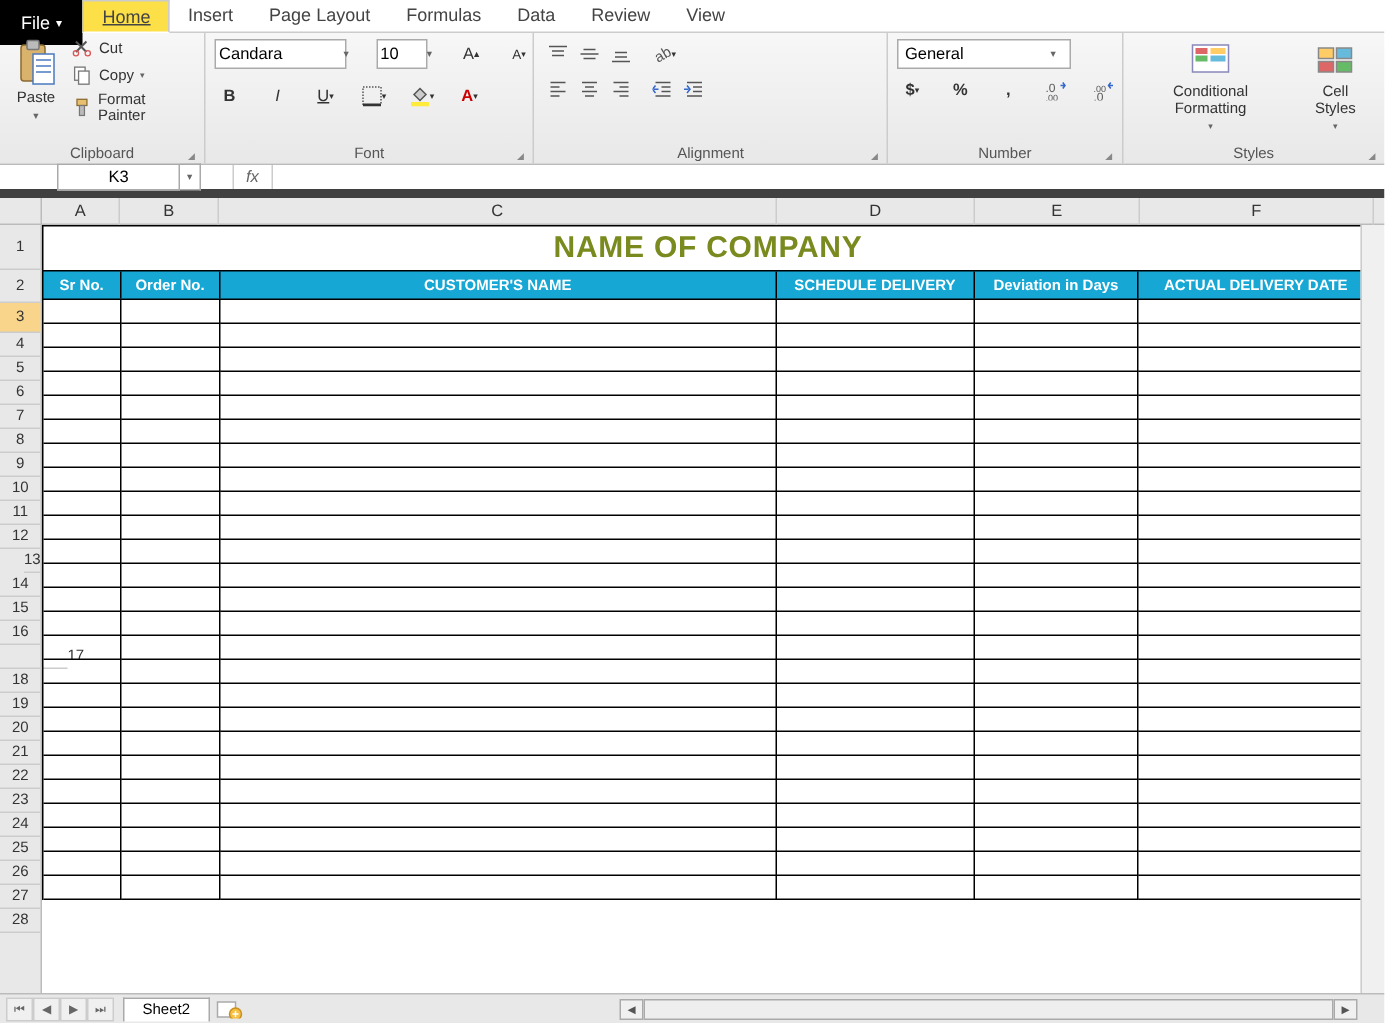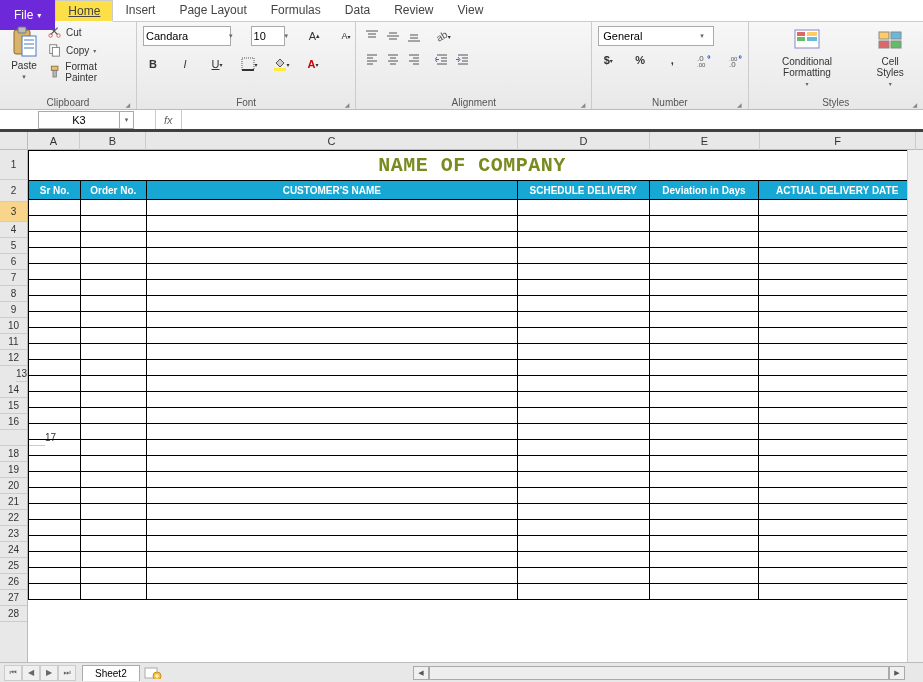--- a/index.html
+++ b/index.html
@@ -1,20 +1,20 @@
 <!DOCTYPE html>
 <html><head>
 <meta charset="utf-8">
 <style>
 * { margin: 0; padding: 0; box-sizing: border-box; font-family: 'Segoe UI', Tahoma, sans-serif; }
 body { background: #fff; font-size: 11px; overflow: hidden; width: 923px; height: 682px; }
 
 
 .tabs { display: flex; height: 22px; background: #fff; border-bottom: 1px solid #ccc; }
-.file-tab { background: #6d28d9; color: #fff; padding: 15px 14px; font-size: 12px; cursor: pointer; display: flex; align-items: center; gap: 4px; }
+.file-tab { background: #000000; color: #fff; padding: 15px 14px; font-size: 12px; cursor: pointer; display: flex; align-items: center; gap: 4px; }
 .file-tab::after { content: '▾'; font-size: 8px; }
 .tab { padding: 3px 12px; font-size: 12px; color: #444; cursor: pointer; }
 .tab.active { background: #fde047; border: 1px solid #ccc; border-bottom: 1px solid #fff; margin-bottom: -1px; text-decoration: underline; }
 
 
 .ribbon { display: flex; height: 88px; background: linear-gradient(#f7f7f7, #e8e8e8); border-bottom: 1px solid #bbb; }
 .group { border-right: 1px solid #ccc; padding: 2px 6px 0 6px; display: flex; flex-direction: column; justify-content: space-between; }
 .group-content { display: flex; align-items: flex-start; gap: 4px; flex: 1; }
 .group-label { text-align: center; font-size: 10px; color: #555; padding: 1px 0; position: relative; }
 .group-label::after { content: '◢'; position: absolute; right: 0; bottom: 1px; font-size: 6px; color: #888; }
@@ -34,41 +34,41 @@
 .font-size { width: 34px; }
 .mini-btn { width: 20px; height: 20px; border: 1px solid transparent; display: flex; align-items: center; justify-content: center; cursor: pointer; font-size: 11px; color: #333; }
 .mini-btn svg { width: 14px; height: 14px; }
 
 .align-grid { display: flex; flex-direction: column; gap: 3px; }
 .align-row { display: flex; gap: 1px; }
 
 .num-combo { width: 116px; height: 20px; border: 1px solid #aaa; background: #fff; font-size: 11px; padding: 0 4px; }
 
 
-.formula-bar { display: flex; height: 22px; border-bottom: 3px solid #404040; background: #fff; align-items: stretch; }
+.formula-bar { display: flex; height: 22px; border-bottom: 6px solid #404040; background: #fff; align-items: stretch; }
 .namebox-wrap { display: flex; align-items: center; width: 156px; border-right: 1px solid #ccc; padding-left: 38px; }
 .namebox { border: 1px solid #aaa; background: #fff; width: 82px; height: 18px; font-size: 11px; text-align: center; }
 .namebox-dd { width: 14px; height: 18px; border: 1px solid #aaa; border-left: none; display: flex; align-items: center; justify-content: center; font-size: 7px; color: #666; cursor: pointer; }
 .fx-btns { display: flex; align-items: center; gap: 6px; padding: 0 8px; border-right: 1px solid #ccc; color: #777; }
 .fx-label { font-style: italic; font-size: 11px; color: #666; cursor: pointer; }
 .formula-input { flex: 1; border: none; padding: 0 6px; font-size: 11px; }
 
 
 .grid-area { display: flex; height: 530px; position: relative; }
 .row-headers { width: 28px; background: #e8e8e8; border-right: 1px solid #bbb; }
 .col-headers { display: flex; height: 18px; background: #e8e8e8; border-bottom: 1px solid #bbb; }
 .corner { width: 28px; height: 18px; background: #e8e8e8; border-right: 1px solid #bbb; border-bottom: 1px solid #bbb; }
 .colh { border-right: 1px solid #ccc; text-align: center; font-size: 11px; color: #333; line-height: 18px; height: 18px; }
 .rowh { height: 16px; border-bottom: 1px solid #ccc; text-align: center; font-size: 10px; color: #333; line-height: 16px; }
 .rowh.sel { background: #f8d58a; }
 
 .cells-viewport { flex: 1; overflow: auto; position: relative; }
 .cells { position: relative; }
 
-.title-row { height: 30px; display: flex; align-items: center; justify-content: center; font-family: Liberation Mono, monospace; font-size: 20px; color: #7a8a1f; font-weight: 600; border: 1px solid #000; border-bottom: none; letter-spacing: 0.5px; }
+.title-row { height: 30px; display: flex; align-items: center; justify-content: center; font-family: Liberation Sans, sans-serif; font-size: 20px; color: #7a8a1f; font-weight: 600; border: 1px solid #000; border-bottom: none; letter-spacing: 0.5px; }
 .subtitle-row { height: 22px; display: flex; align-items: center; justify-content: center; font-family: 'Candara', sans-serif; font-size: 12px; color: #b86d1f; font-style: italic; font-weight: bold; border: 1px solid #000; border-bottom: none; }
 .header-row { height: 20px; display: flex; background: #17a7d4; color: #fff; font-size: 10px; font-weight: bold; border: 1px solid #000; }
 .header-row .hc { border-right: 1px solid #000; display: flex; align-items: center; justify-content: center; text-align: center; padding: 0 2px; }
 .data-row { height: 16px; display: flex; border-left: 1px solid #000; border-right: 1px solid #000; }
 .data-row .dc { border-right: 1px solid #000; border-bottom: 1px solid #000; }
 .data-row .dc:last-child { border-right: none; }
 
 .w-a { width: 52px; }
 .w-b { width: 66px; }
 .w-c { width: 372px; }

